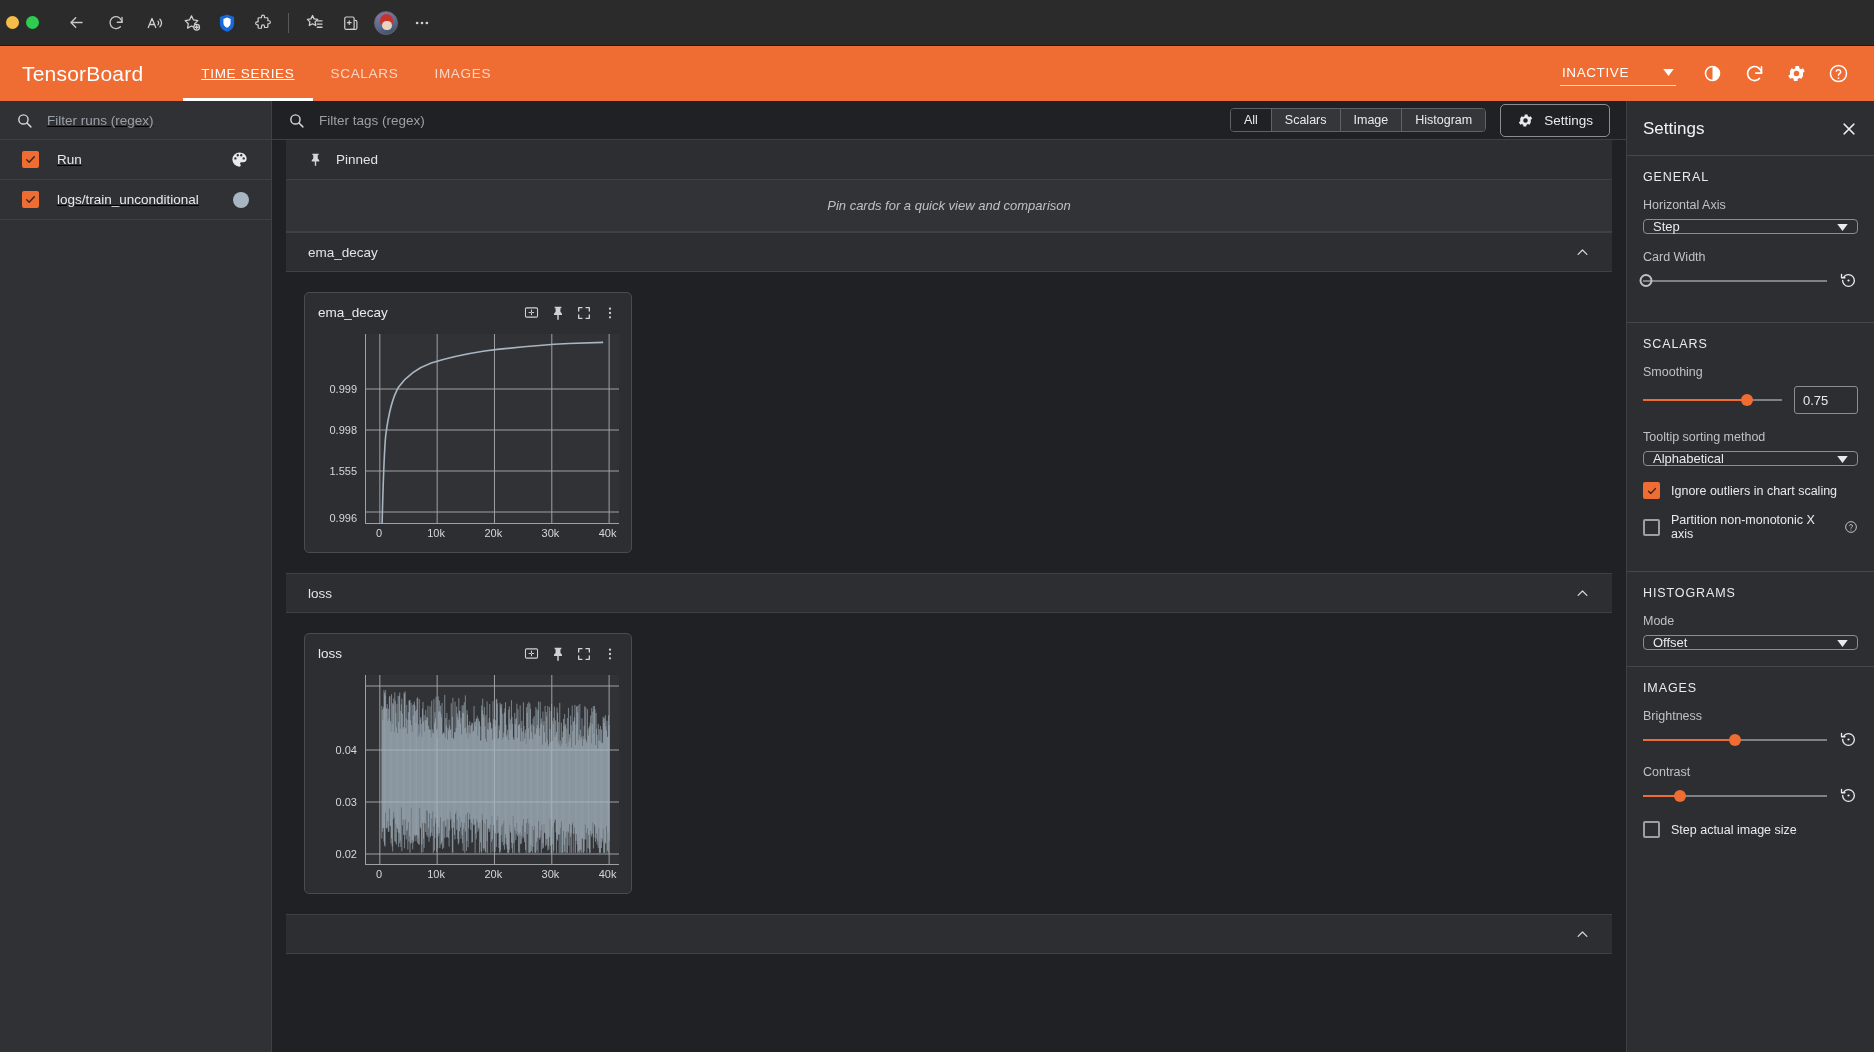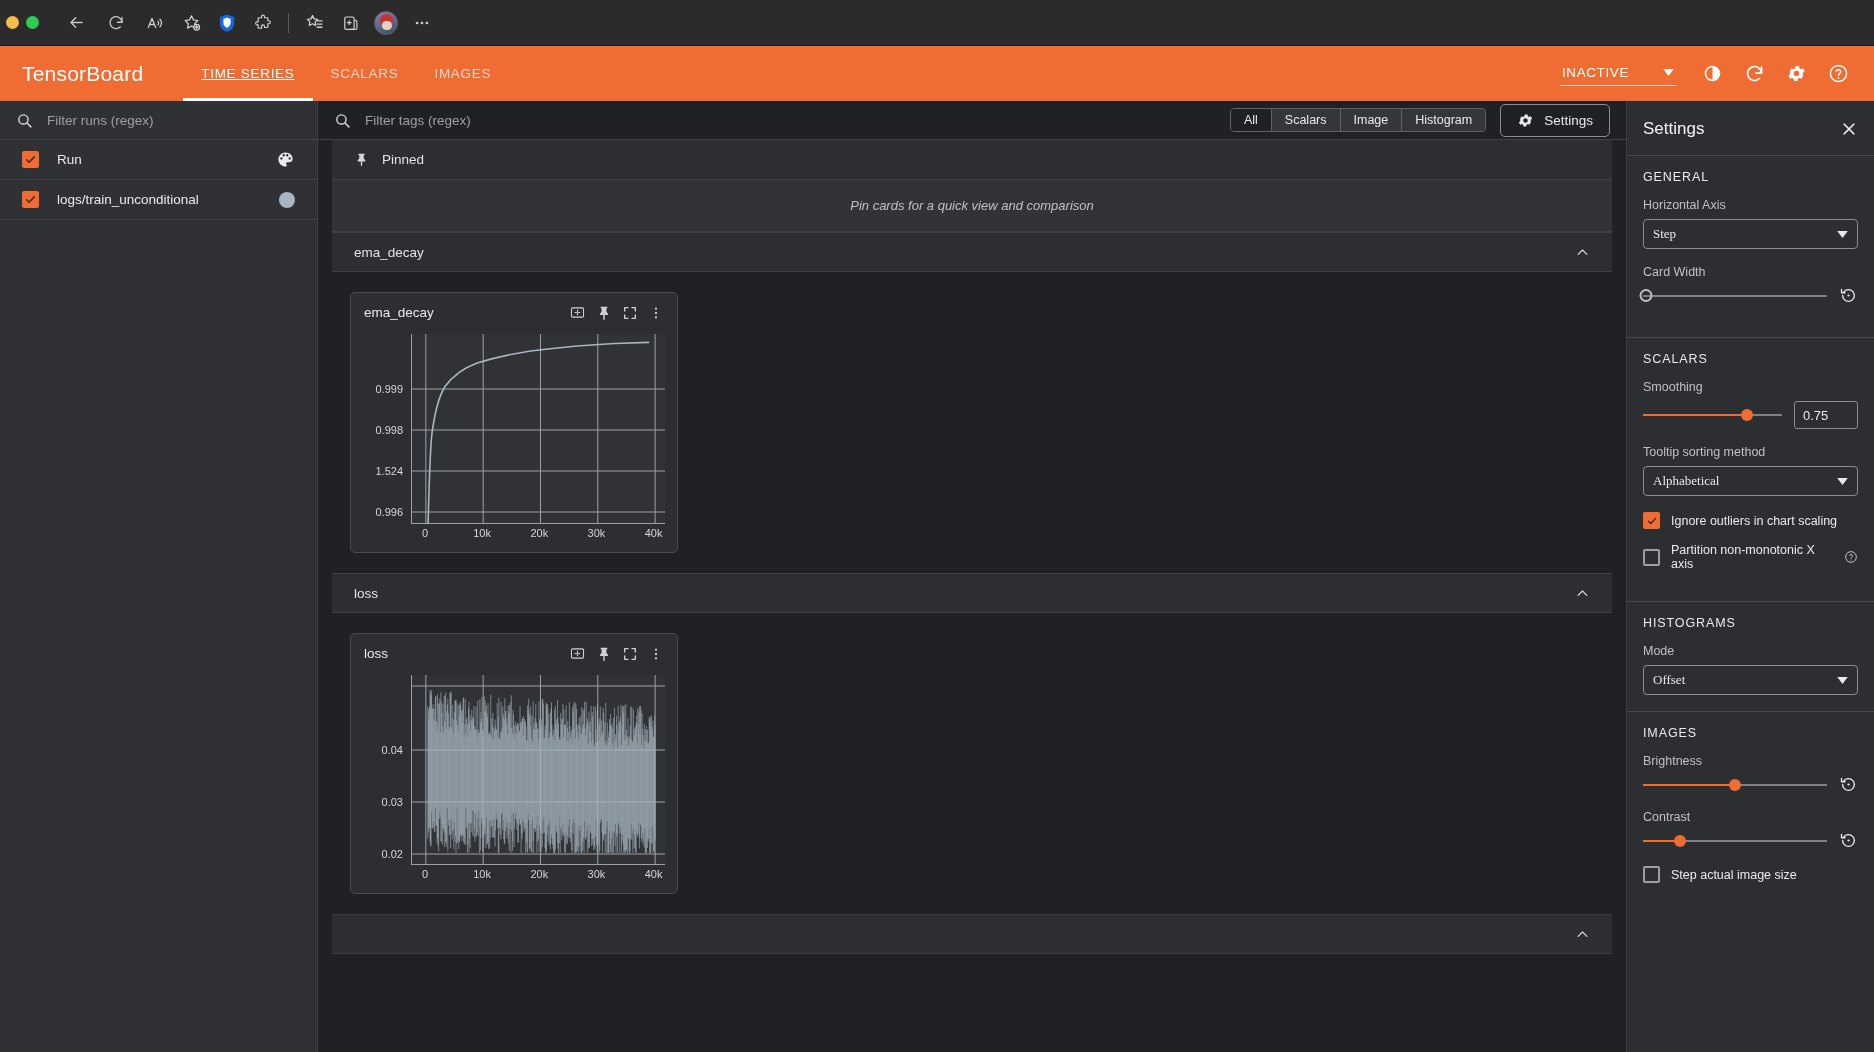--- a/index.html
+++ b/index.html
@@ -91,22 +91,22 @@
     width: 36px; height: 36px; border-radius: 50%;
     display: flex; align-items: center; justify-content: center;
     color: #fff;
   }
 
   
   .body-wrap { display: flex; height: calc(1052px - 46px - 55px); }
 
   
   .runs-pane {
-    width: 318px; flex: none; background: #303134;
-    border-right: 1px solid #3f4043; display: flex; flex-direction: column;
+    width: 272px; flex: none; background: #303134;
+    border-right: 1px solid #3f4043; display: flex; flex-direction: column; text-decoration: underline;
   }
   .filter-row {
     height: 39px; display: flex; align-items: center; gap: 14px;
     padding: 0 16px; border-bottom: 1px solid #3f4043;
   }
   .filter-row .sicon { color: #d6d6d6; display: flex; flex:none; }
   .filter-ph { color: #9aa0a6; font-size: 13.5px; }
   .run-row {
     display: flex; align-items: center; gap: 18px;
     padding: 0 22px; height: 40px;
@@ -217,23 +217,23 @@
     display: flex; align-items: center; padding: 18px 16px 16px 16px;
   }
   .sp-title { color: #f1f3f4; font-size: 17px; }
   .sp-close { margin-left: auto; color: #e8eaed; display: flex; }
   .sp-sec { padding: 14px 16px 16px 16px; border-top: 1px solid #46474a; }
   .sp-sec-title {
     color: #e8eaed; font-size: 12.5px; letter-spacing: .9px; margin-bottom: 14px;
   }
   .sp-lbl { color: #bdc1c6; font-size: 12.5px; margin-bottom: 7px; }
   .sp-select {
-    height: 30px; border: 1px solid #8a8d91; border-radius: 4px;
+    height: 15px; border: 1px solid #8a8d91; border-radius: 4px;
     display: flex; align-items: center; padding: 0 9px;
-    color: #e8eaed; font-size: 13px; margin-bottom: 16px; font-family: Liberation Serif, serif;
+    color: #e8eaed; font-size: 13px; margin-bottom: 16px;
   }
   .sp-select .caret { margin-left: auto; }
   .slider-row { display: flex; align-items: center; gap: 12px; margin-bottom: 16px; }
   .slider { position: relative; flex: 1; height: 18px; }
   .slider .track {
     position: absolute; top: 8px; left: 0; right: 0; height: 2px; background: #7f8184;
   }
   .slider .fill {
     position: absolute; top: 8px; left: 0; height: 2px; background: #ef6c32;
   }
@@ -490,22 +490,22 @@
                 </svg>
               </span>
             </span>
           </div>
 
           <div class="plot-wrap">
             <div class="plot" style="height:190px;">
               <div class="ylabels">
                 <div class="ytick" style="top:55px;">0.999</div>
                 <div class="ytick" style="top:96px;">0.998</div>
-                <div class="ytick" style="top:137px;">1.524</div>
-                <div class="ytick" style="top:178px;">0.996</div>
+                <div class="ytick" style="top:137px;">1.555</div>
+                <div class="ytick" style="top:184px;">0.996</div>
               </div>
               <div class="plot-inner" style="height:190px;">
                 <svg width="100%" height="190" viewBox="0 0 256 190" preserveAspectRatio="none">
                   <g stroke="#9fa1a4" stroke-width="1">
                     <line x1="0" y1="55" x2="256" y2="55"></line>
                     <line x1="0" y1="96" x2="256" y2="96"></line>
                     <line x1="0" y1="137" x2="256" y2="137"></line>
                     <line x1="0" y1="178" x2="256" y2="178"></line>
                     <line x1="14" y1="0" x2="14" y2="190"></line>
                     <line x1="72" y1="0" x2="72" y2="190"></line>

